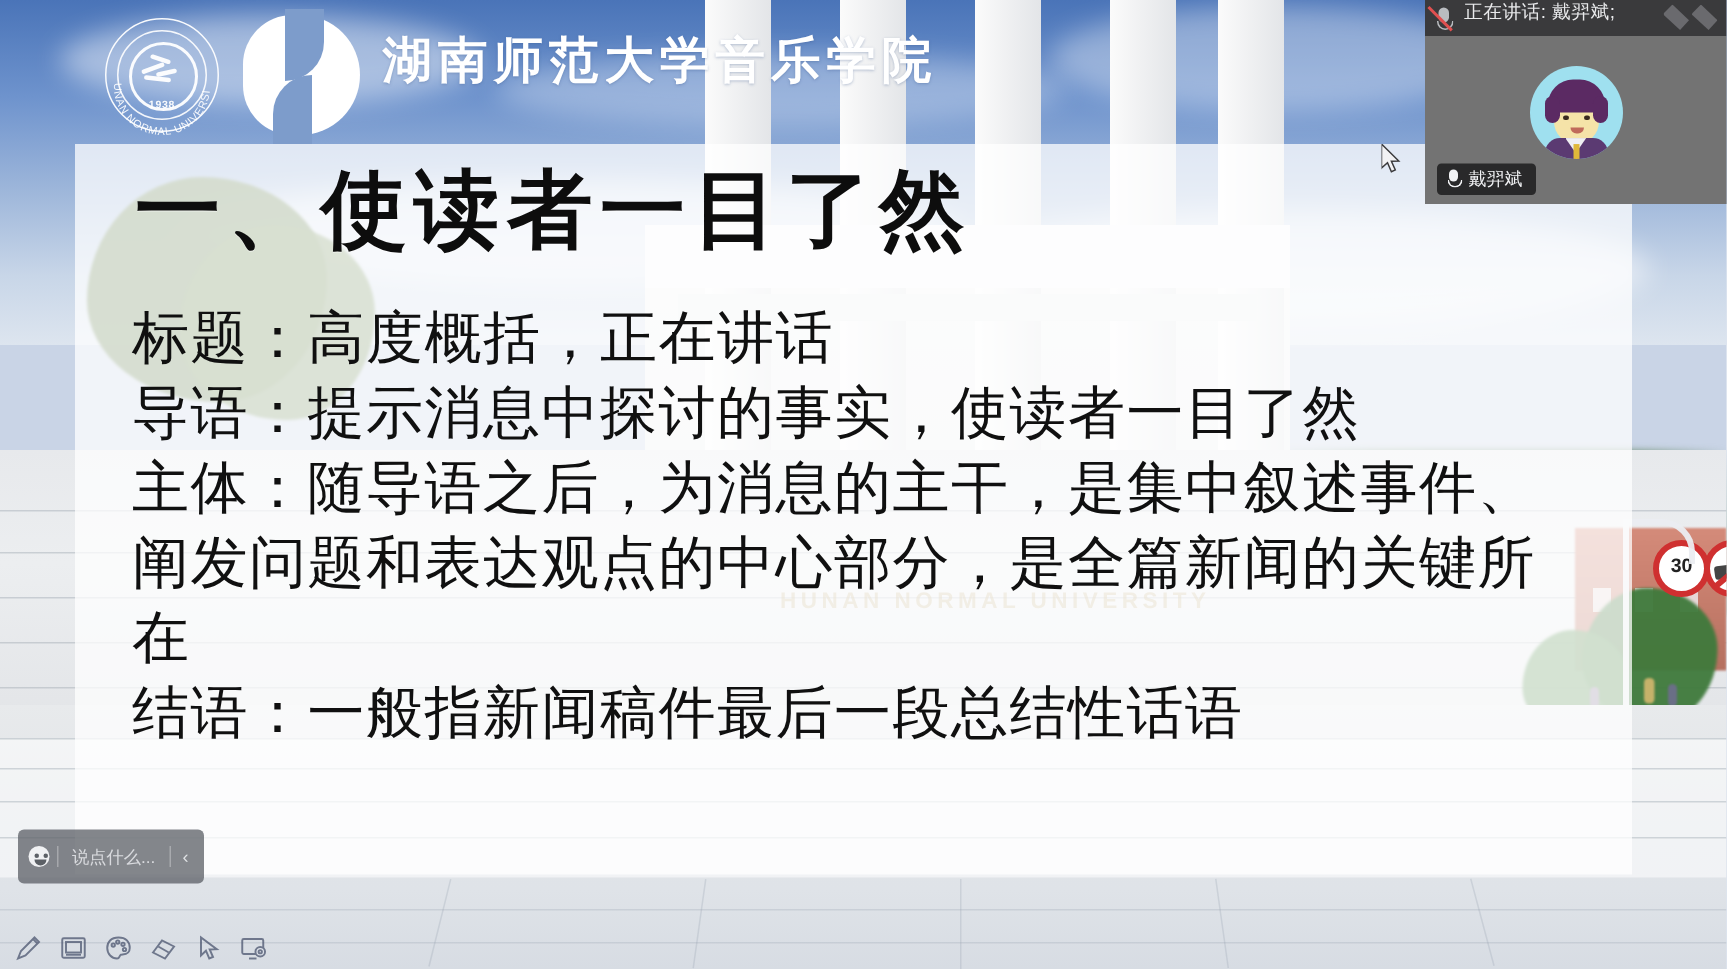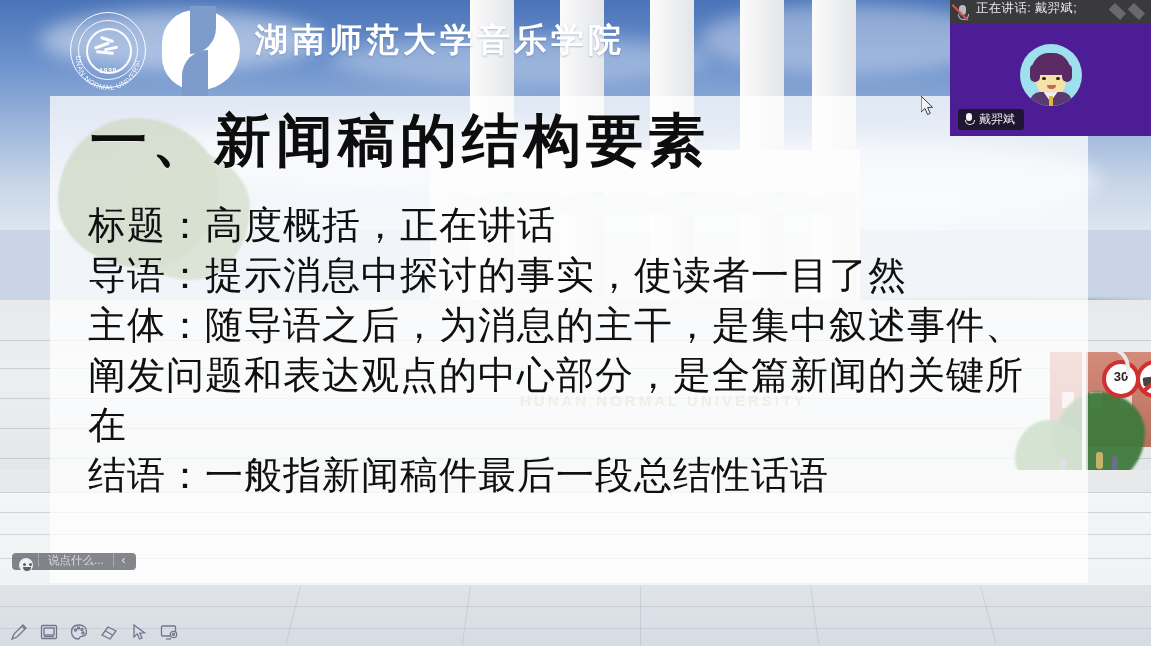--- a/index.html
+++ b/index.html
@@ -83,21 +83,21 @@
   .vpanel{position:absolute;left:950px;top:0;width:201px;height:136px;background:#2c2c2e;}
   .vhead{position:relative;height:24px;background:#3a3a3c;display:flex;}
   .vhead .mic-off{position:relative;width:26px;height:24px;}
   .vhead .mic-off .mic{position:absolute;left:9px;top:5px;width:7px;height:10px;border-radius:4px;background:#b9bcc0;}
   .vhead .mic-off .stand{position:absolute;left:8px;top:14px;width:9px;height:5px;border:1.5px solid #b9bcc0;border-top:none;border-radius:0 0 6px 6px;}
   .vhead .mic-off .bar{position:absolute;left:3px;top:4px;width:22px;height:2px;background:#e05050;transform:rotate(45deg);transform-origin:0 0;}
   .vtitle{font-size:12.5px;color:#e9eaec;letter-spacing:.3px;white-space:nowrap;}
   .vchevs{position:absolute;right:6px;top:3px;display:flex;gap:2px;}
   .chev{width:17px;height:17px;background:#6a6a6e;
      clip-path:polygon(0% 35%,35% 0%,100% 62%,65% 100%,0% 40%);}
-  .vbody{position:relative;height:112px;background:#4c1d95;}
+  .vbody{position:relative;height:112px;background:#737373;}
   .avatar{position:absolute;left:50%;top:50%;transform:translate(-50%,-58%);
      width:62px;height:62px;border-radius:50%;background:#9fe0ef;overflow:hidden;}
   .av-face{position:absolute;left:16px;top:20px;width:30px;height:32px;border-radius:14px 14px 15px 15px;background:#f5e3a8;}
   .av-hair{position:absolute;left:12px;top:9px;width:38px;height:22px;border-radius:19px 19px 6px 6px;background:#5b2a63;}
   .av-hair2{position:absolute;left:10px;top:20px;width:10px;height:18px;border-radius:6px;background:#5b2a63;}
   .av-hair3{position:absolute;left:42px;top:20px;width:10px;height:18px;border-radius:6px;background:#5b2a63;}
   .av-eye{position:absolute;top:33px;width:4px;height:3px;border-radius:2px;background:#3a2a1f;}
   .av-eye.l{left:22px;} .av-eye.r{left:36px;}
   .av-mouth{position:absolute;left:27px;top:41px;width:9px;height:4px;border-radius:0 0 6px 6px;background:#c06a5a;}
   .av-body{position:absolute;left:10px;top:48px;width:42px;height:18px;border-radius:10px 10px 0 0;background:#5b3a72;}
@@ -135,21 +135,21 @@
      border-radius:0 0 26px 0;transform:rotate(0deg);}
   .hl-notch2{position:absolute;left:20px;top:42px;width:26px;height:46px;background:#7d9ccb;
      border-radius:26px 0 0 0;}
   .brandcn{position:absolute;left:255px;top:18px;font-size:33px;font-weight:bold;color:#fff;
      letter-spacing:4px;white-space:nowrap;font-family:"DejaVu Sans","Liberation Sans",sans-serif;
      text-shadow:0 1px 2px rgba(60,90,140,.35);}
   .branden{position:absolute;left:255px;top:62px;font-size:12.5px;color:rgba(255,255,255,.93);
      letter-spacing:1.3px;white-space:nowrap;font-family:"Liberation Sans",sans-serif;}
 
   
-  .chatbar{position:absolute;left:12px;top:553px;height:17px;display:flex;align-items:flex-start;
+  .chatbar{position:absolute;left:12px;top:553px;height:36px;display:flex;align-items:center;
      background:rgba(92,96,102,.76);border-radius:4px;padding:0 2px;}
   .smiley{position:relative;width:24px;height:24px;}
   .smiley .face{position:absolute;left:5px;top:5px;width:14px;height:14px;border-radius:50%;background:#f0f1f3;}
   .smiley .e{position:absolute;top:10px;width:2.5px;height:3px;border-radius:2px;background:#5c6066;}
   .smiley .e.l{left:9px;} .smiley .e.r{left:15px;}
   .smiley .m{position:absolute;left:9px;top:14px;width:8px;height:4px;border-radius:0 0 6px 6px;background:#5c6066;}
   .chat-sep{width:1px;height:14px;background:rgba(255,255,255,.3);}
   .chat-ph{font-size:11.5px;color:rgba(235,237,240,.82);padding:0 9px;white-space:nowrap;}
   .chat-chev{width:20px;text-align:center;font-size:12px;color:rgba(235,237,240,.9);}
 
@@ -251,21 +251,21 @@
   <div class="hlogo">
     <div class="hl-left"></div>
     <div class="hl-right"></div>
     <div class="hl-notch"></div>
     <div class="hl-notch2"></div>
   </div>
 
   <div class="brandcn">湖南师范大学音乐学院</div>
 
   <div class="slide">
-    <div class="slide-title">一、新闻稿的结构要素</div>
+    <div class="slide-title">一、使读者一目了然</div>
     <div class="body-lines">
       <div class="bline">标题：高度概括，正在讲话</div>
       <div class="bline">导语：提示消息中探讨的事实，使读者一目了然</div>
       <div class="bline wrap">主体：随导语之后，为消息的主干，是集中叙述事件、阐发问题和表达观点的中心部分，是全篇新闻的关键所在</div>
       <div class="bline">结语：一般指新闻稿件最后一段总结性话语</div>
     </div>
   </div>
 
   <div class="vpanel">
     <div class="vhead">

